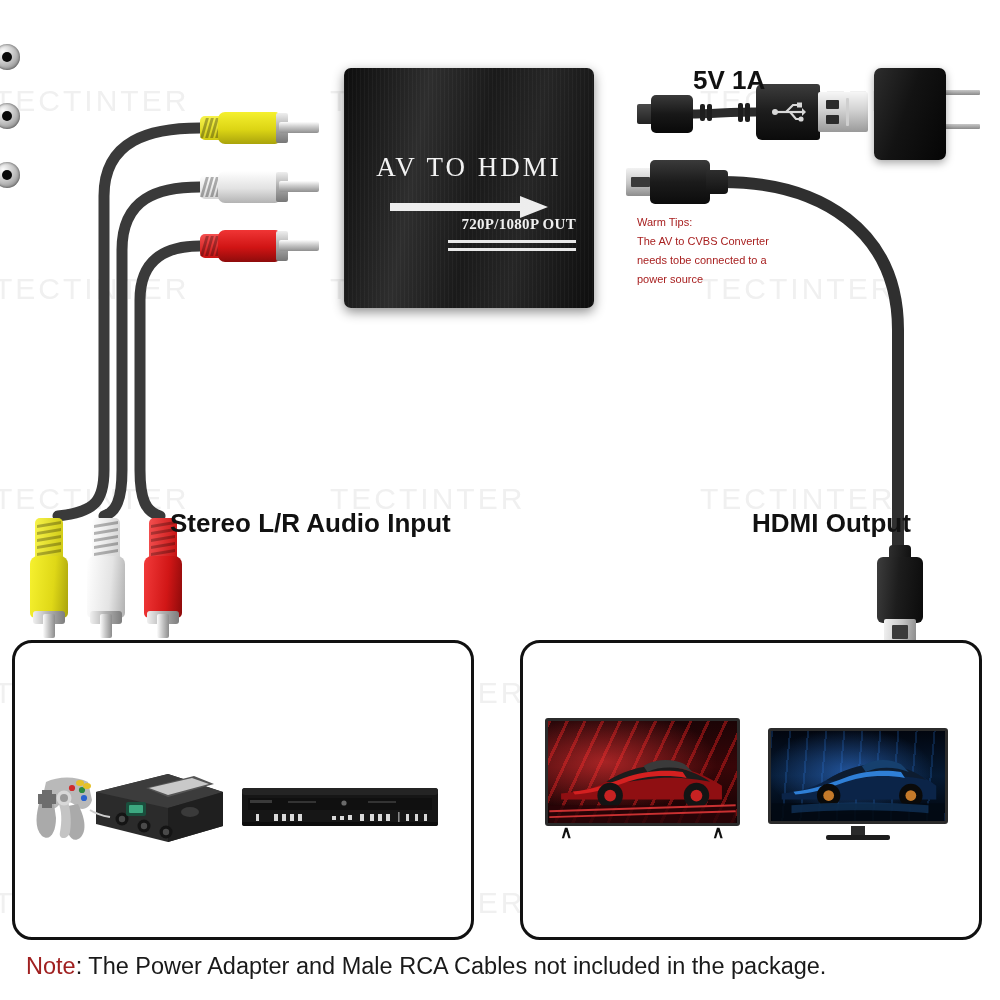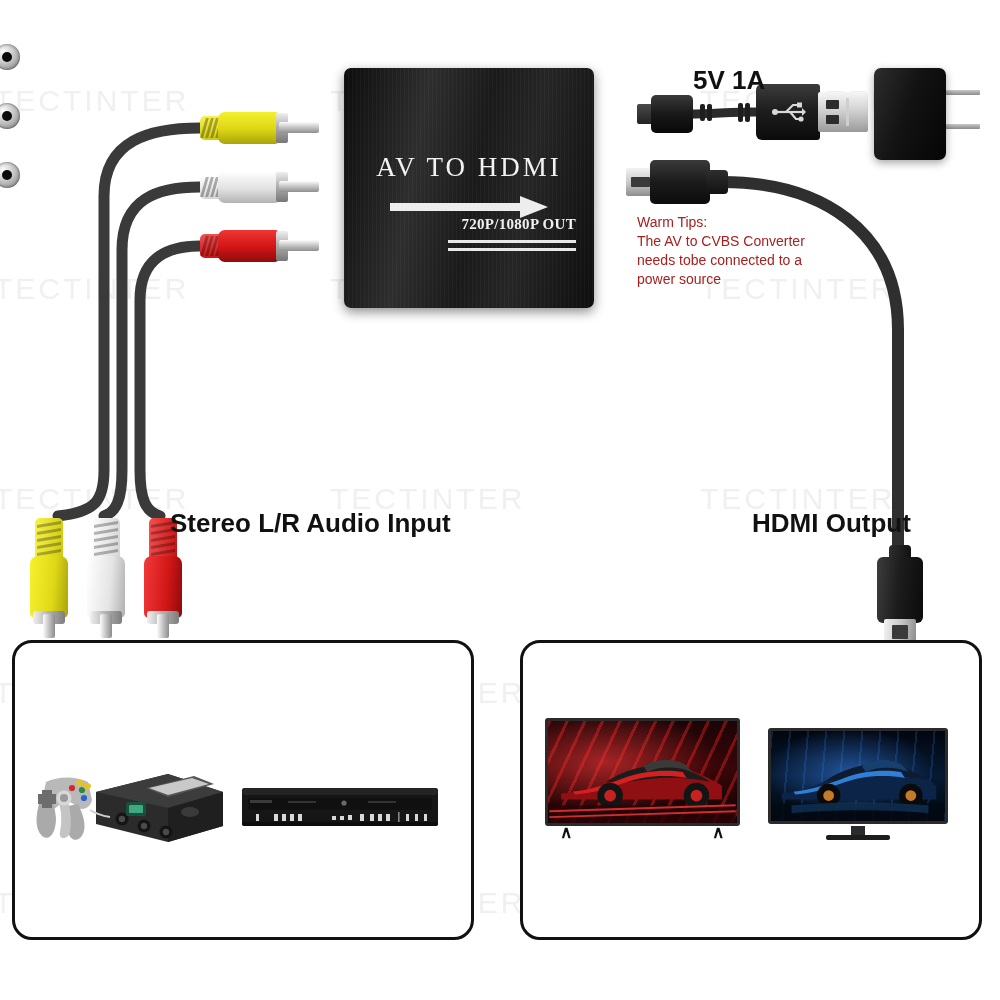--- a/index.html
+++ b/index.html
@@ -32,21 +32,21 @@
     z-index:40;
   }
   #lbl-cvbs   { left:66px;  top:76px;  font-size:26px; }
   #lbl-5v     { left:693px; top:65px;  font-size:26px; }
   #lbl-stereo { left:170px; top:508px; font-size:26px; }
   #lbl-hdmi   { left:716px; top:508px; font-size:26px;margin-left:36px; }
 
   
   #warm-tips {
     position:absolute; left:637px; top:213px;
-    color:#a82020; font-size:14px; line-height:19px;
+    color:#a82020; font-size:11px; line-height:19px;
     z-index:40; white-space:nowrap;
   }
 
   
   #note {
     position:absolute; left:26px; top:953px;
     font-size:23.5px; color:#1a1a1a; white-space:nowrap; z-index:40;
   }
   #note .red { color:#a02020; }
 
@@ -606,14 +606,17 @@
     </div>
     <div class="tvfeet">
       <div style="position:absolute;left:50%;transform:translateX(-50%);top:-2px;width:14px;height:9px;background:#2b2b2b;"></div>
       <div style="position:absolute;left:50%;transform:translateX(-50%);top:7px;width:64px;height:5px;background:#1d1d1d;border-radius:2px;"></div>
     </div>
   </div>
 
   <div class="cap-big" id="cap-tv">HD TV</div>
   <div class="cap-big" id="cap-mon">Monitor</div>
 
+  <div id="note">
+    <span class="red">Note</span><span>: The Power Adapter and Male RCA Cables not included in the package.</span>
+  </div>
 
 </div>
 
 </body></html>

